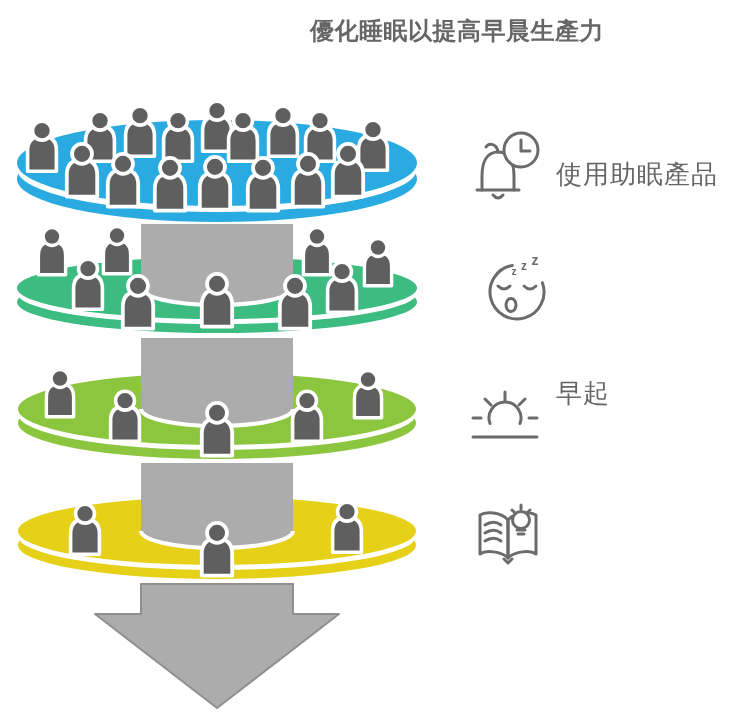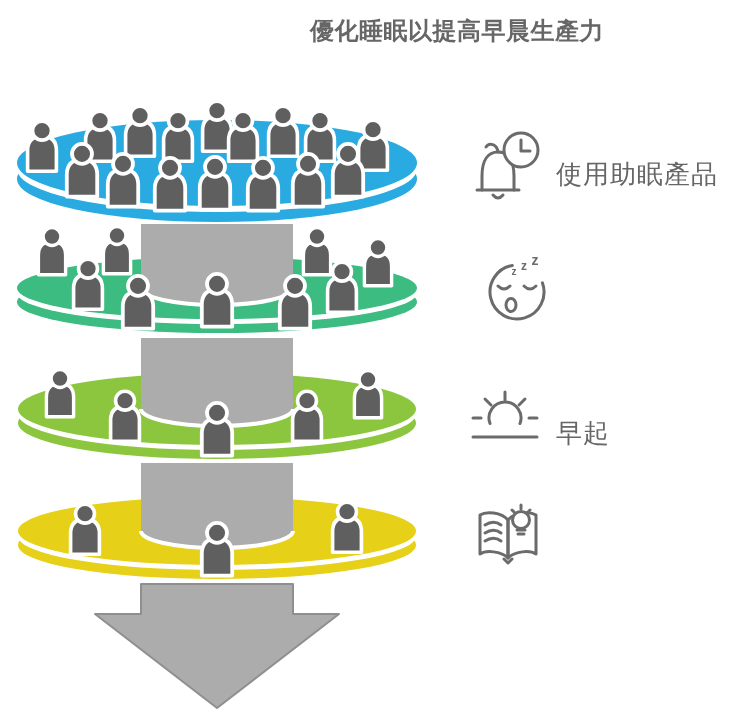--- a/index.html
+++ b/index.html
@@ -138,21 +138,21 @@
 
   <svg style="left:470px;top:388px" width="72" height="60" viewBox="0 0 72 60">
     <path class="icn" d="M20 35.5 A16 16 0 1 1 50 35.5"></path>
     <path class="icn" stroke-width="3.5" d="M3 49 L67 49"></path>
     <path class="icn" d="M3 30 L11 30"></path>
     <path class="icn" d="M59 30 L67 30"></path>
     <path class="icn" d="M35 4 L35 12"></path>
     <path class="icn" d="M15 11 L21 17"></path>
     <path class="icn" d="M55 11 L49 17"></path>
   </svg>
-  <div class="step-label" style="top:416px">早起</div>
+  <div class="step-label" style="top:376px">早起</div>
 
   <svg style="left:468px;top:498px" width="76" height="76" viewBox="0 0 76 76">
     <path class="icn" d="M40 22 C33 14 18 13 12 17 L12 56 C18 52 33 53 40 60 Z"></path>
     <path class="icn" d="M40 22 C47 14 62 13 68 17 L68 56 C62 52 47 53 40 60 Z"></path>
     <path class="icn" d="M36 61 L40 65 L44 61"></path>
     <path class="icn" d="M17 27 C23 23 29 24 33 27"></path>
     <path class="icn" d="M17 35 C23 31 29 32 33 35"></path>
     <path class="icn" d="M17 43 C23 39 29 40 33 43"></path>
     <circle class="icn-fillwhite" cx="53" cy="22" r="8.5"></circle>
     <path class="icn" d="M53 7 L53 11"></path>

